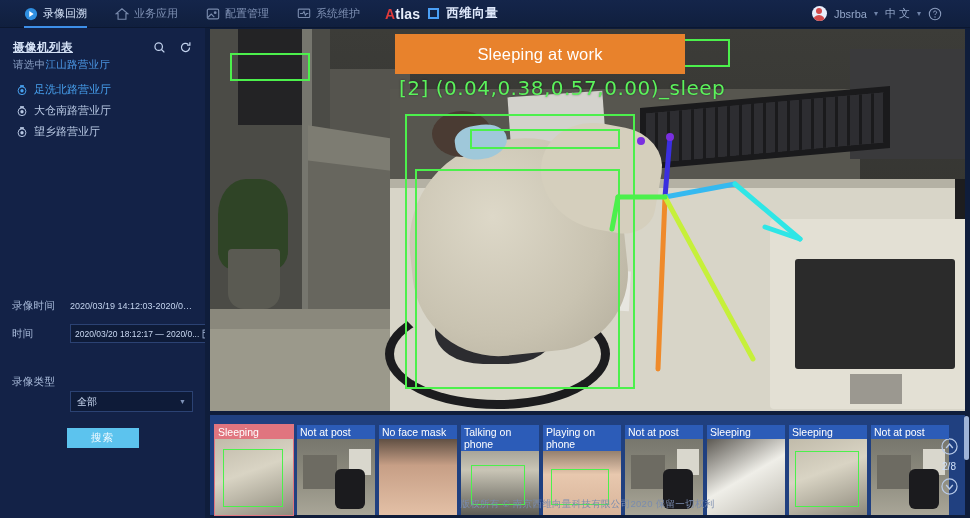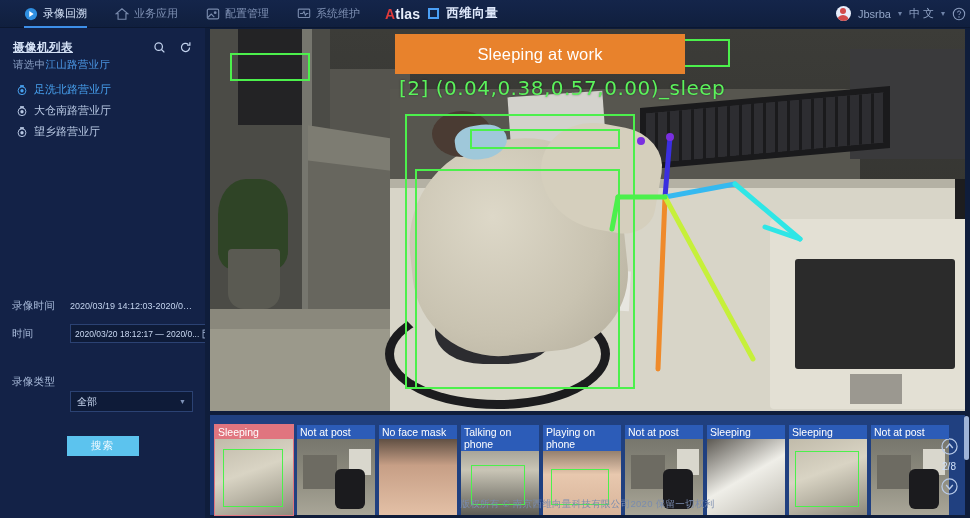--- a/index.html
+++ b/index.html
@@ -39,21 +39,21 @@
   }
   .nav-item.active { color:#d8e6fb; }
   .nav-item.active::after {
     content:""; position:absolute; left:14px; right:14px; bottom:0;
     height:2px; background:#3d8fe8;
   }
   .nav-ico { width:14px; height:14px; flex:0 0 14px; opacity:.85; }
   .nav-item.active .nav-ico { opacity:1; }
 
   #header-right {
-    margin-left:auto; display:flex; align-items:center; gap:7px; padding-right:4px;
+    margin-left:auto; display:flex; align-items:center; gap:7px; padding-right:28px;
     color:#8fa2c4; font-size:11px;
   }
   .avatar {
     width:15px; height:15px; border-radius:50%;
     background:#e8eefb; position:relative; overflow:hidden; flex:0 0 15px;
   }
   .avatar::before {
     content:""; position:absolute; left:4.5px; top:2px; width:6px; height:6px;
     border-radius:50%; background:#d24a4a;
   }
@@ -107,21 +107,21 @@
   .f-input span.v {
     flex:1; font-size:8.5px; color:#c9d8f1; white-space:nowrap; overflow:hidden;
   }
   .cal-ico { width:11px; height:11px; flex:0 0 11px; }
   .f-select {
     flex:1; height:21px; background:#0e1b38; border:1px solid #2b4273;
     display:flex; align-items:center; padding:0 6px;
     font-size:10px; color:#c9d8f1; cursor:pointer;margin-top:39px;
   }
   .f-select .arr { margin-left:auto; font-size:7px; color:#7f93b8; }
-  .f-btn-wrap { display:flex; justify-content:center; margin-top:24px;align-items:flex-end; }
+  .f-btn-wrap { display:flex; justify-content:center; margin-top:16px;align-items:flex-end; }
   .search-btn {
     width:72px; height:20px; background:#5cc3ee; color:#f4fbff;
     font-size:10.5px; display:flex; align-items:center; justify-content:center;
     cursor:pointer; letter-spacing:1px;
   }
 
   
   #stage {
     position:absolute; left:205px; top:28px; width:765px; height:490px;
     background:#0f1d3b;

